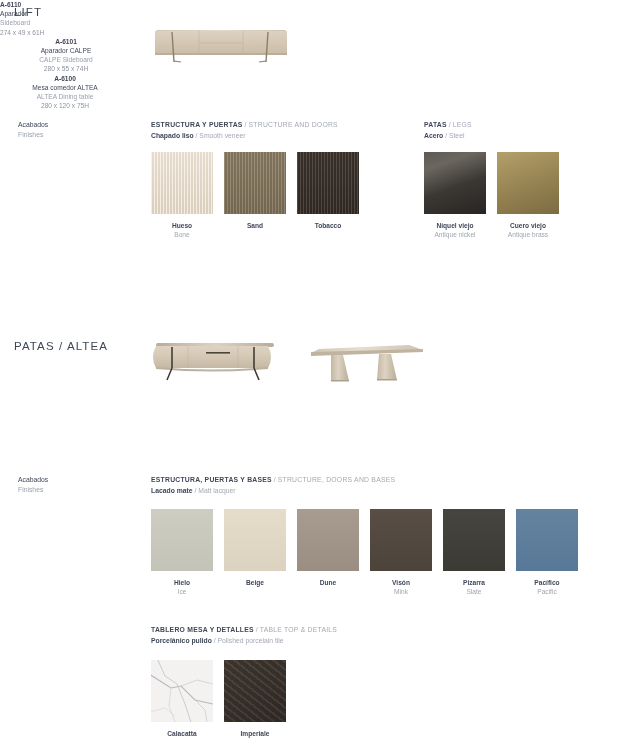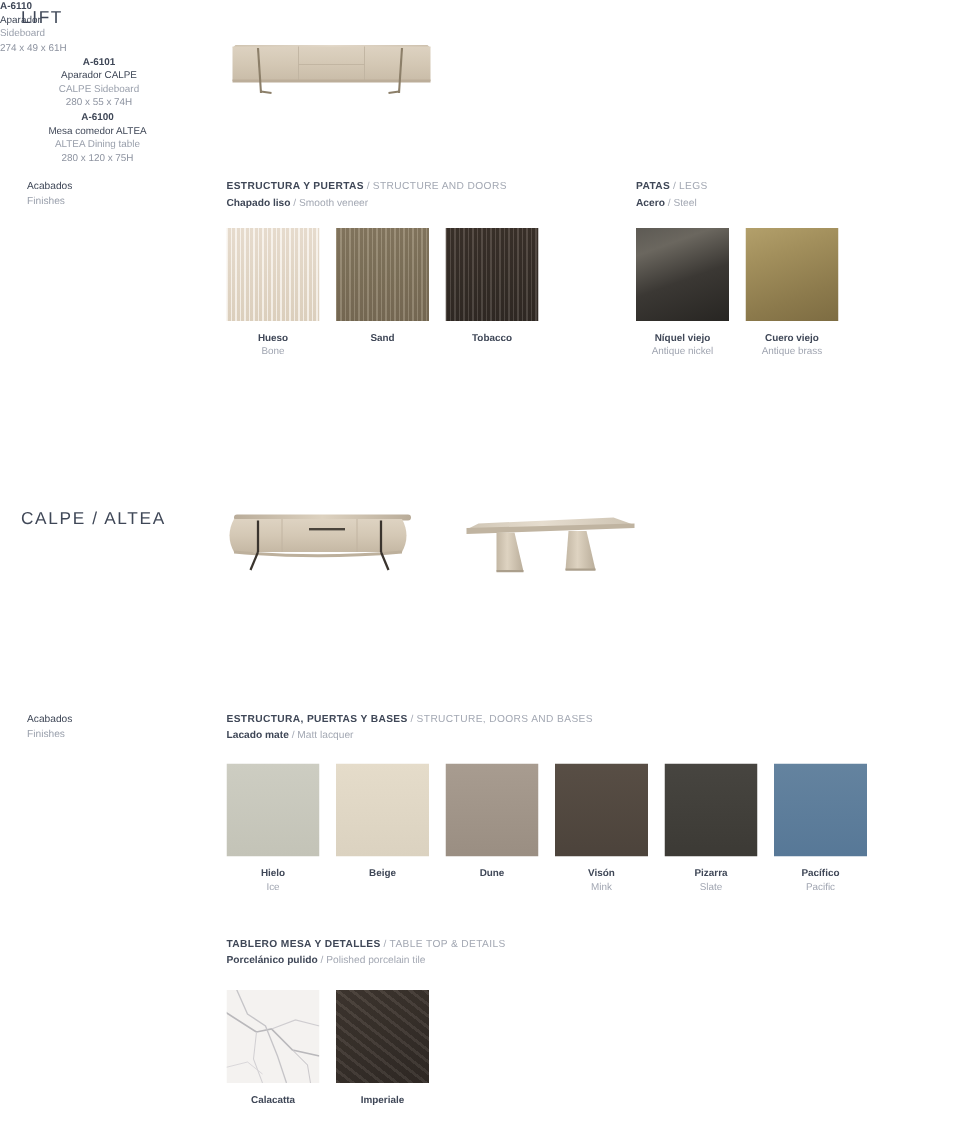--- a/index.html
+++ b/index.html
@@ -202,21 +202,21 @@
     <div class="swatch">
       <div class="grain" style="background:
              linear-gradient(160deg,#b3a06b 0%,#a28f5c 30%,#8c7a4c 70%,#7d6c42 100%);"></div>
     </div>
     <div class="swatch-labels">
       <div class="es">Cuero viejo</div>
       <div class="en">Antique brass</div>
     </div>
   </div>
 
-  <div class="section-title" style="left:14px; top:340px;">CALPE / ALTEA</div>
+  <div class="section-title" style="left:14px; top:340px;">PATAS / ALTEA</div>
 
   <div class="illus" style="left:150px; top:333px; width:132px; height:52px;">
     <svg width="132" height="52" viewBox="0 0 132 52">
       <defs>
         <linearGradient id="calpeBody" x1="0" y1="0" x2="0" y2="1">
           <stop offset="0%" stop-color="#ded3c2"></stop>
           <stop offset="50%" stop-color="#d4c8b5"></stop>
           <stop offset="100%" stop-color="#c5b8a4"></stop>
         </linearGradient>
         <linearGradient id="calpeTop" x1="0" y1="0" x2="1" y2="0">

